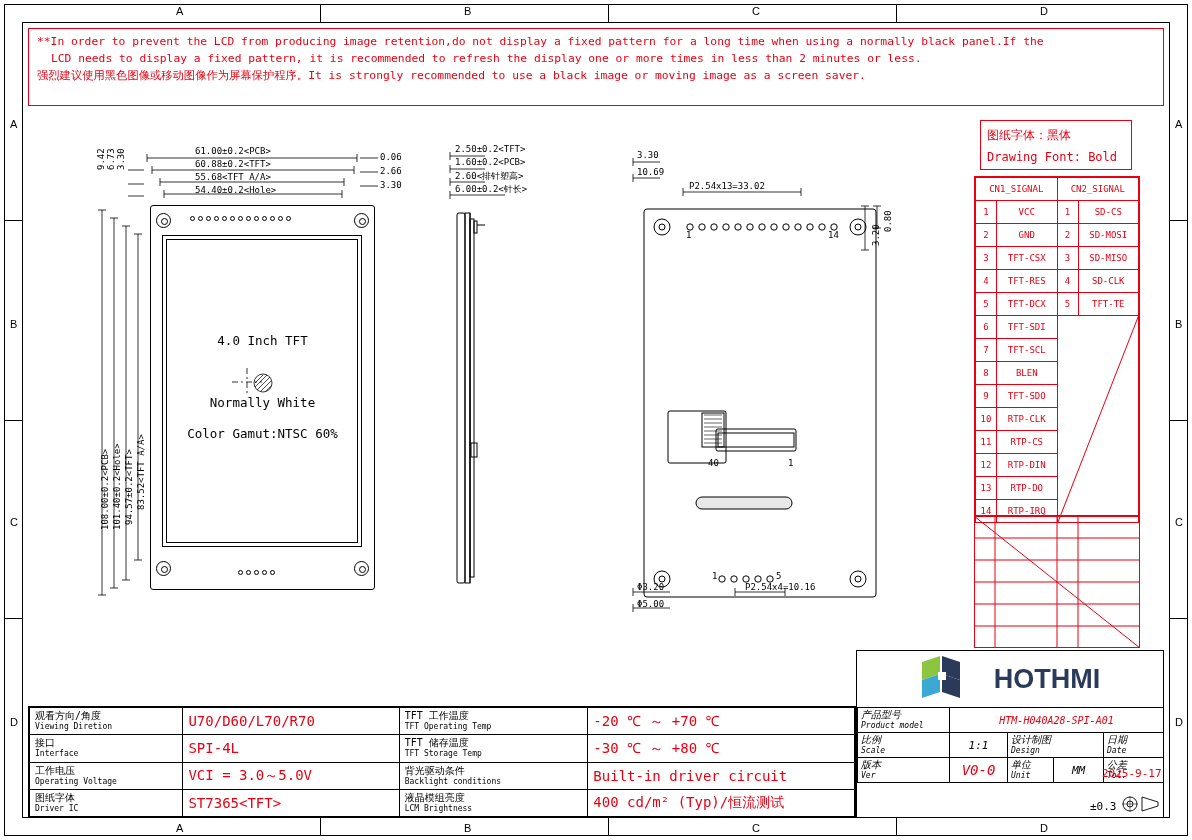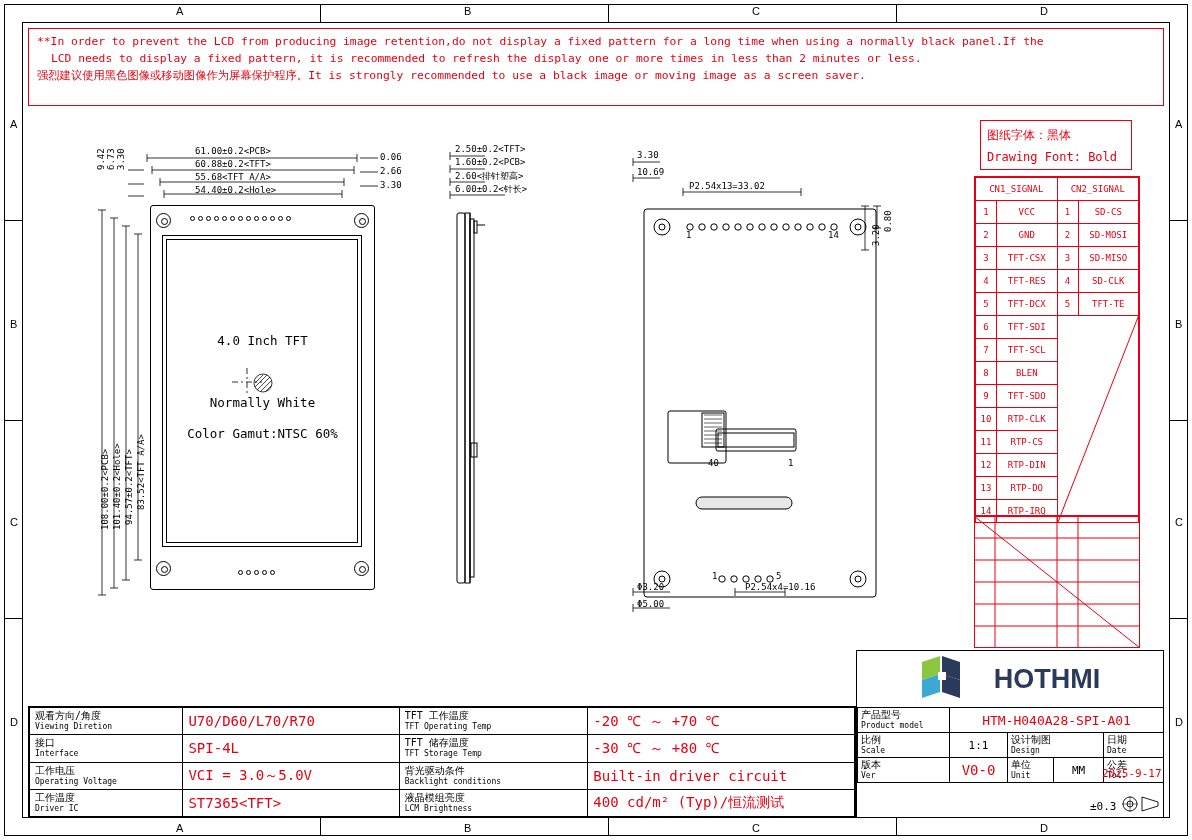--- a/index.html
+++ b/index.html
@@ -51,21 +51,21 @@
   
   .spec{left:28px;top:706px;width:828px;height:112px;border:1px solid #000;box-sizing:border-box;}
   .spec table{border-collapse:collapse;width:100%;height:100%;table-layout:fixed;}
   .spec td{border:1px solid #000;padding:1px 5px;vertical-align:middle;}
   .cn{font-size:10px;color:#000;line-height:12px;}
   .en{font-size:8px;color:#000;line-height:10px;}
   .val{font-size:14px;color:#e60012;}
 
   
   .title{left:856px;top:650px;width:308px;height:168px;border:1px solid #000;box-sizing:border-box;}
-  .title table{border-collapse:collapse;width:100%;table-layout:fixed;}
+  .title table{border-collapse:collapse;width:100%;table-layout:fixed;font-style:italic;}
   .title td{border:1px solid #000;padding:1px 3px;vertical-align:middle;}
   .logo{height:56px;display:flex;align-items:center;justify-content:center;gap:22px;}
   .logotext{font-family:"Liberation Sans",sans-serif;font-size:27px;letter-spacing:0px;color:#2b3a5b;font-weight:bold;}
 </style>
 </head>
 <body>
 
 <div id="sheet">
 
   <div class="abs frame-outer"></div>
@@ -503,21 +503,21 @@
         </td>
         <td class="val">VCI = 3.0～5.0V</td>
         <td>
           <div class="cn">背光驱动条件</div>
           <div class="en">Backlight conditions</div>
         </td>
         <td class="val">Built-in driver circuit</td>
       </tr>
       <tr>
         <td>
-          <div class="cn">工作温度</div>
+          <div class="cn">图纸字体</div>
           <div class="en">Driver IC</div>
         </td>
         <td class="val">ST7365&lt;TFT&gt;</td>
         <td>
           <div class="cn">液晶模组亮度</div>
           <div class="en">LCM Brightness</div>
         </td>
         <td class="val">400 cd/m² (Typ)/恒流测试</td>
       </tr>
     </tbody>
@@ -542,21 +542,21 @@
           <col style="width:46px">
           <col style="width:50px">
           <col style="width:60px">
         </colgroup>
       <tbody>
           <tr>
         <td>
           <div class="cn">产品型号</div>
           <div class="en">Product model</div>
         </td>
-        <td colspan="4" class="val" style="font-size:13px;text-align:center;">HTM-H040A28-SPI-A01</td>
+        <td colspan="4" class="val" style="font-size:10px;text-align:center;">HTM-H040A28-SPI-A01</td>
       </tr>
       <tr>
         <td>
           <div class="cn">比例</div>
           <div class="en">Scale</div>
         </td>
         <td class="blk" style="font-size:11px;text-align:center;">1:1</td>
         <td colspan="2">
           <div class="cn">设计制图</div>
           <div class="en">Design</div>

